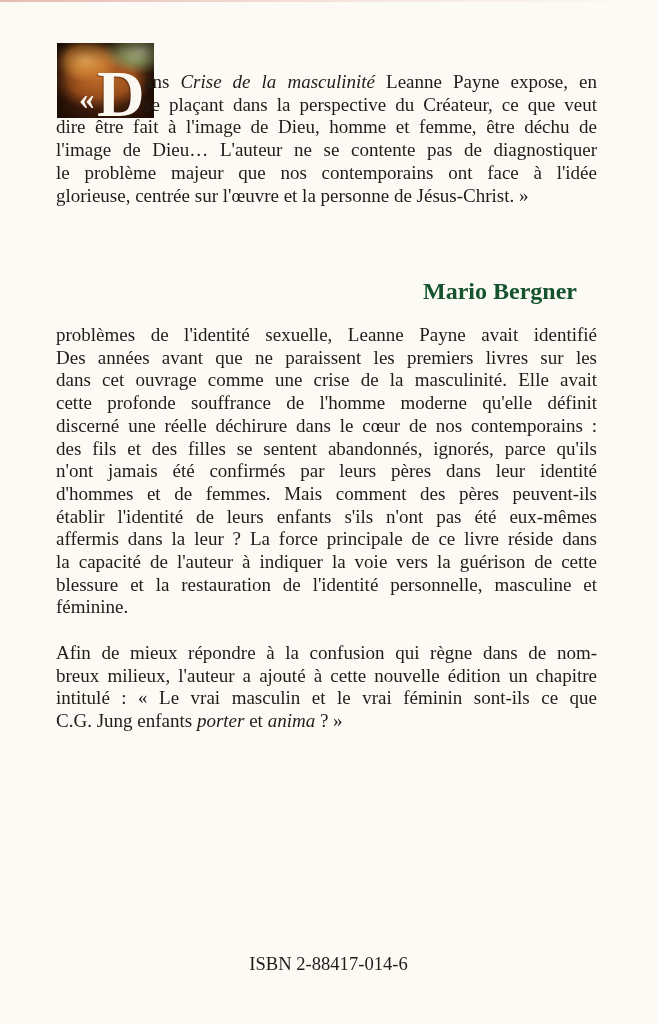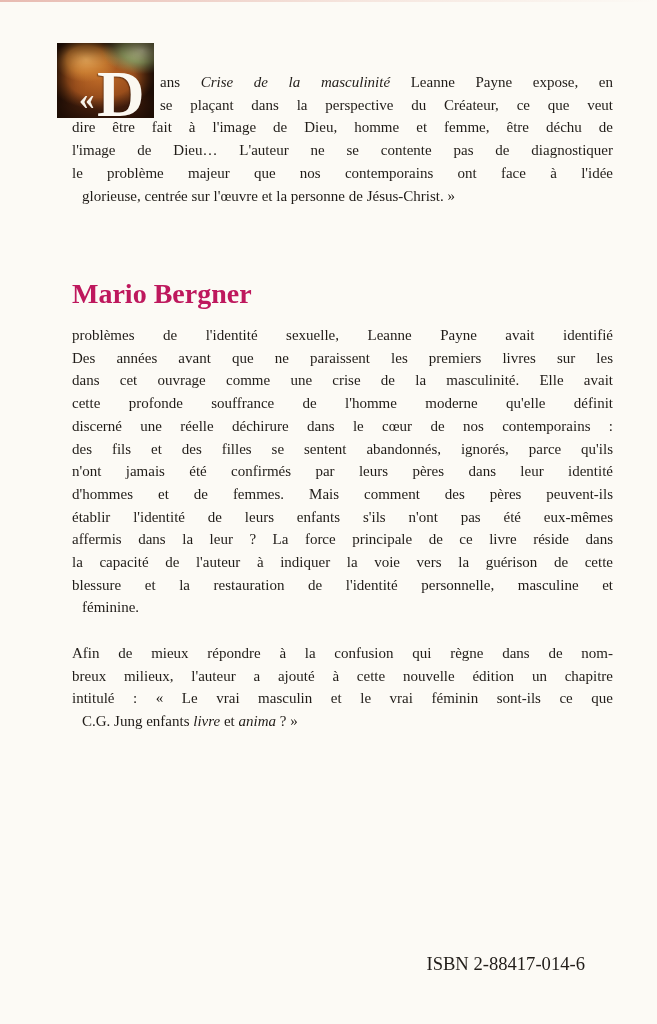--- a/index.html
+++ b/index.html
@@ -27,39 +27,39 @@
     position:absolute; left:22px; top:40px; font-size:31px; line-height:1;
     font-weight:bold; color:#f7f3ea;
   }
   .dropcap {
     position:absolute; left:40px; top:18px; font-size:66px; line-height:1;
     font-weight:bold; color:#fbf8f1;
     text-shadow:-1px 1px 1px rgba(40,15,5,0.45);
   }
   
   .textblock {
-    position:absolute; left:72px; width:541px;
-    font-size:15px; line-height:22.7px;
+    position:absolute; left:56px; width:541px;
+    font-size:19px; line-height:22.7px;
   }
   .tline { text-align:justify; text-align-last:justify; }
-  .tline.tline-last { text-align-last:left;margin-left:10px; }
+  .tline.tline-last { text-align-last:left; }
   .it { font-style:italic; }
   #quote-lines .tline:nth-child(1),
   #quote-lines .tline:nth-child(2) { padding-left:88px; box-sizing:border-box; }
   #quote-lines { top:71px; }
   #para-0 { top:324px; }
   #para-1 { top:642px; }
   .attribution {
     position:absolute; top:278px; left:72px; width:541px; box-sizing:border-box;
-    text-align:left; padding-right:36px;
-    font-weight:bold; font-size:28px; color:#be185d;
+    text-align:right; padding-right:36px;
+    font-weight:bold; font-size:24px; color:#14532d;
   }
   .isbn {
     position:absolute; top:953px; left:72px; width:541px; box-sizing:border-box;
-    text-align:right; padding-right:28px; font-size:18.6px;
+    text-align:center; padding-right:28px; font-size:18.6px;
   }
 </style>
 </head>
 <body>
 
 <div class="page">
   <div class="scan-edge"></div>
 
   <div class="photo">
     <span class="openmark">«</span>
@@ -90,17 +90,17 @@
       <div class="tline"><span>affermis dans la leur ? La force principale de ce livre réside dans</span></div>
       <div class="tline"><span>la capacité de l'auteur à indiquer la voie vers la guérison de cette</span></div>
       <div class="tline"><span>blessure et la restauration de l'identité personnelle, masculine et</span></div>
       <div class="tline tline-last"><span>féminine.</span></div>
     </div>
 
   <div class="textblock" id="para-1">
       <div class="tline"><span>Afin de mieux répondre à la confusion qui règne dans de nom-</span></div>
       <div class="tline"><span>breux milieux, l'auteur a ajouté à cette nouvelle édition un chapitre</span></div>
       <div class="tline"><span>intitulé : « Le vrai masculin et le vrai féminin sont-ils ce que</span></div>
-      <div class="tline tline-last"><span>C.G. Jung enfants </span><span class="it">livre</span><span> et </span><span class="it">anima</span><span> ? »</span></div>
+      <div class="tline tline-last"><span>C.G. Jung enfants </span><span class="it">porter</span><span> et </span><span class="it">anima</span><span> ? »</span></div>
     </div>
 
   <div class="isbn">ISBN 2-88417-014-6</div>
 </div>
 
 </body></html>

